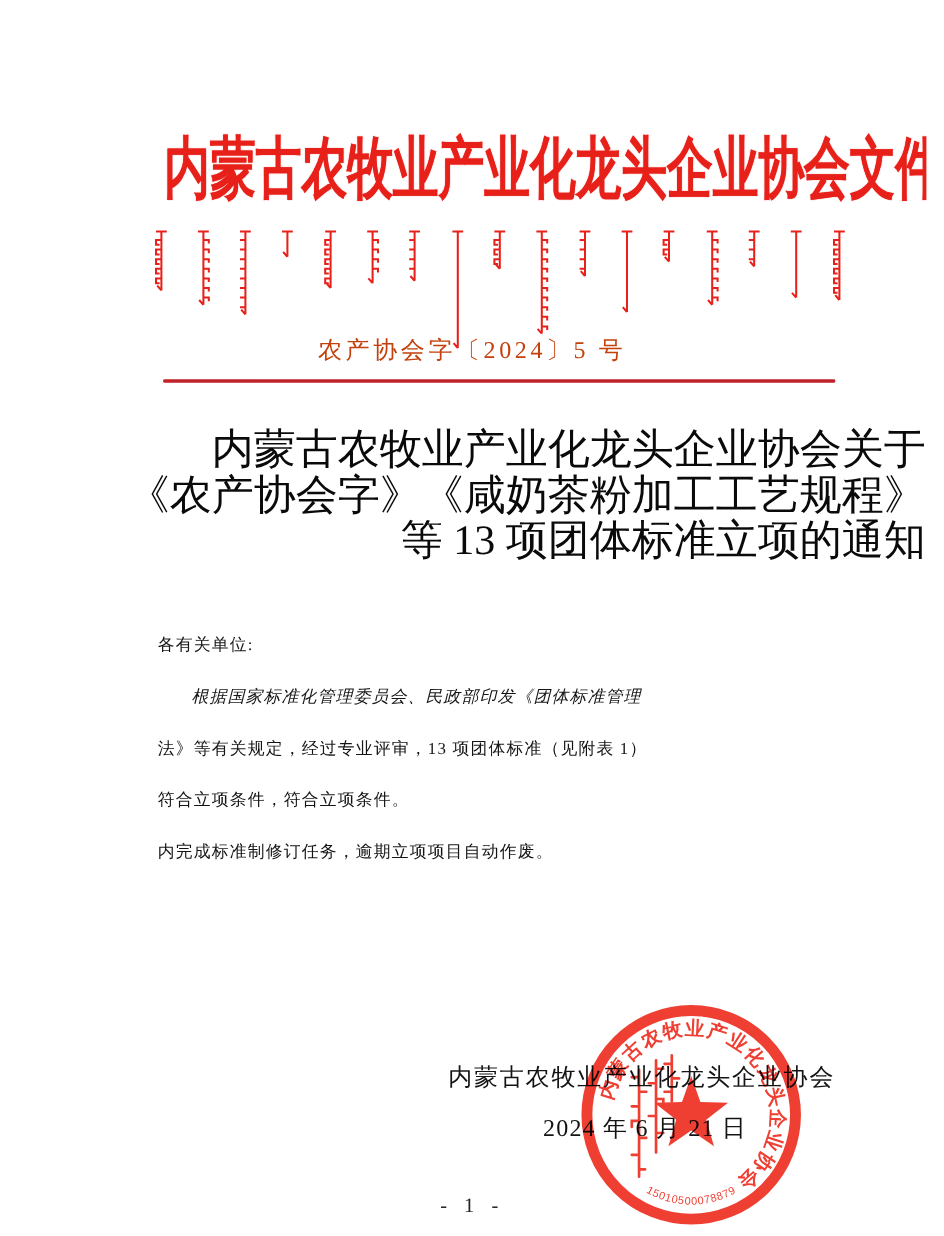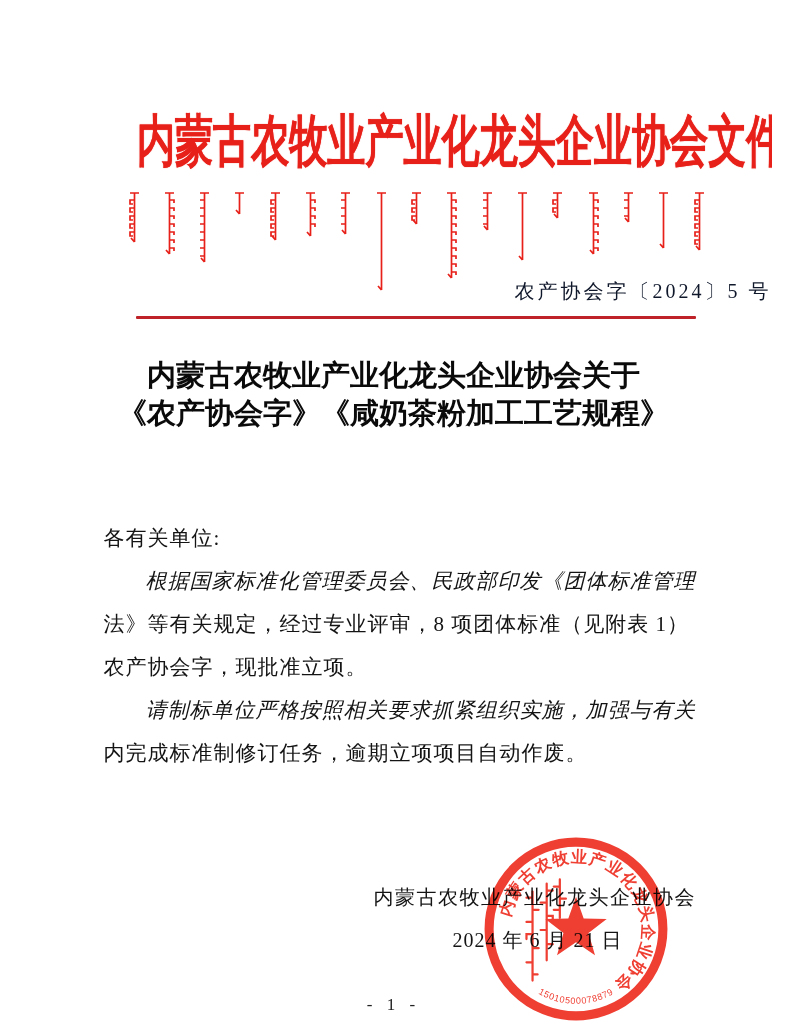--- a/index.html
+++ b/index.html
@@ -22,36 +22,36 @@
     transform:scaleX(.68);transform-origin:50% 50%;
     text-shadow:0 0 1px var(--header-red);
   }
   .mongol-band{
     position:absolute;top:190px;left:112px;width:578px;height:104px;
     display:flex;justify-content:space-between;align-items:flex-start;
   }
   .mongol-col{display:block;}
   .doc-number{
     position:absolute;top:278px;left:0;width:100%;
-    text-align:right;font-size:20px;letter-spacing:3px;color:#0f172a;
+    text-align:center;font-size:20px;letter-spacing:3px;color:#c2410c;
     white-space:nowrap;
   }
   .red-rule{
     position:absolute;top:316px;left:120px;width:560px;height:3px;
     background:var(--rule-red);border-radius:1px;
   }
   .doc-title{
     position:absolute;top:356px;left:0;width:100%;
-    text-align:center;font-weight:bold;color:#0a0a0a;
-    font-size:29px;line-height:38px;
+    text-align:right;font-weight:normal;color:#0a0a0a;
+    font-size:35px;line-height:38px;
   }
   .doc-title .title-line{white-space:nowrap;}
   .body-text{
-    position:absolute;top:517px;left:88px;width:598px;
-    font-size:21px;line-height:43px;letter-spacing:1px;color:var(--ink);
+    position:absolute;top:517px;left:116px;width:598px;
+    font-size:14px;line-height:43px;letter-spacing:1px;color:var(--ink);
   }
   .body-line{white-space:nowrap;}
   .body-line.indent{text-indent:2em;font-style:italic;}
   .signature{
     position:absolute;top:884px;left:358px;
     font-size:20px;letter-spacing:1.5px;white-space:nowrap;color:var(--ink);
   }
   .sign-date{
     position:absolute;top:927px;left:437px;
     font-size:20px;letter-spacing:1px;white-space:nowrap;color:var(--ink);
@@ -126,28 +126,28 @@
       </svg>
     </div>
 
   <div class="doc-number">农产协会字〔2024〕5 号</div>
 
   <div class="red-rule"></div>
 
   <div class="doc-title">
     <div class="title-line">内蒙古农牧业产业化龙头企业协会关于</div>
     <div class="title-line">《农产协会字》《咸奶茶粉加工工艺规程》</div>
+    <div class="title-line">等 13 项团体标准立项的通知</div>
   </div>
 
   <div class="body-text">
       <div class="body-line">各有关单位:</div>
       <div class="body-line indent">根据国家标准化管理委员会、民政部印发《团体标准管理</div>
-      <div class="body-line">法》等有关规定，经过专业评审，8 项团体标准（见附表 1）</div>
-      <div class="body-line">农产协会字，现批准立项。</div>
-      <div class="body-line indent">请制标单位严格按照相关要求抓紧组织实施，加强与有关</div>
+      <div class="body-line">法》等有关规定，经过专业评审，13 项团体标准（见附表 1）</div>
+      <div class="body-line">符合立项条件，符合立项条件。</div>
       <div class="body-line">内完成标准制修订任务，逾期立项项目自动作废。</div>
     </div>
 
   <div class="signature">内蒙古农牧业产业化龙头企业协会</div>
   <div class="sign-date">2024 年 6 月 21 日</div>
 
   <svg class="seal" viewBox="0 0 190 190" xmlns="http://www.w3.org/2000/svg">
     <defs>
       <path id="seal-top-arc" d="M 30 83.5 A 66 66 0 1 1 132.9 149.1" fill="none"></path>
       <path id="seal-bottom-arc" d="M 38.3 142.6 A 74 74 0 0 0 151.7 142.6" fill="none"></path>

